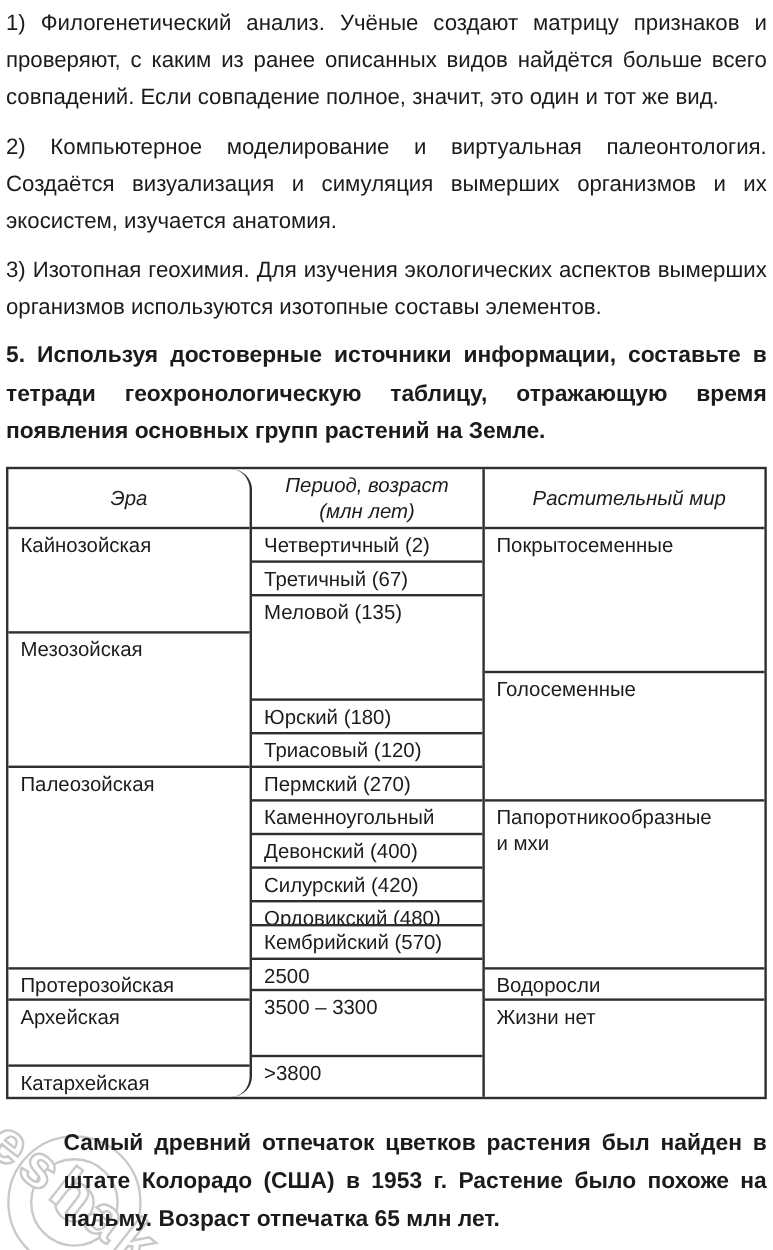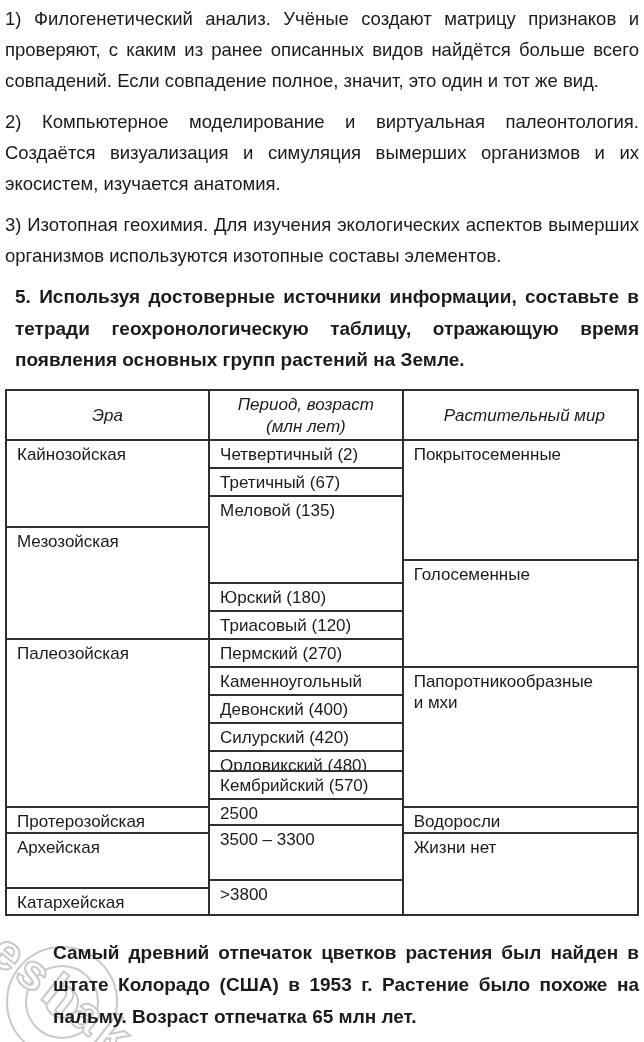--- a/index.html
+++ b/index.html
@@ -13,34 +13,34 @@
   .page-content {
     position: relative; z-index: 1;
     padding: 3px 5px 0 5px;
   }
   .body-text {
     font-size: 18.5px; line-height: 31px;
     text-align: justify; margin-bottom: 10px;
   }
   .task-text {
     font-weight: bold; font-size: 19px; line-height: 31.5px;
-    text-align: justify; margin: 3px 0 13px 10px;
+    text-align: justify; margin: 3px 0 13px 0;
   }
   .footer-text {
     font-weight: bold; font-size: 19px; line-height: 32px;
     text-align: justify; margin-top: 21px; margin-left: 48px;
   }
   
   .geo-table {
     display: flex; width: 634px;
     border: 2px solid #2f2f2f;
     background: transparent;
   }
   .gcol { display: flex; flex-direction: column; }
-  .gcol-era    { width: 214px; border-right: 2px solid #2f2f2f; }
+  .gcol-era    { width: 214px; border-right: 2px solid #2f2f2f; border-radius: 17px; }
   .gcol-period { width: 204px; border-right: 2px solid #2f2f2f; }
   .gcol-flora  { width: 246px; }
   .gcell {
     border-bottom: 2px solid #2f2f2f;
     font-size: 17px; line-height: 21px;
     padding: 3px 8px 0 10px;
     overflow: hidden;
   }
   .gcol .gcell:last-child { border-bottom: none; }
   .ghead {

